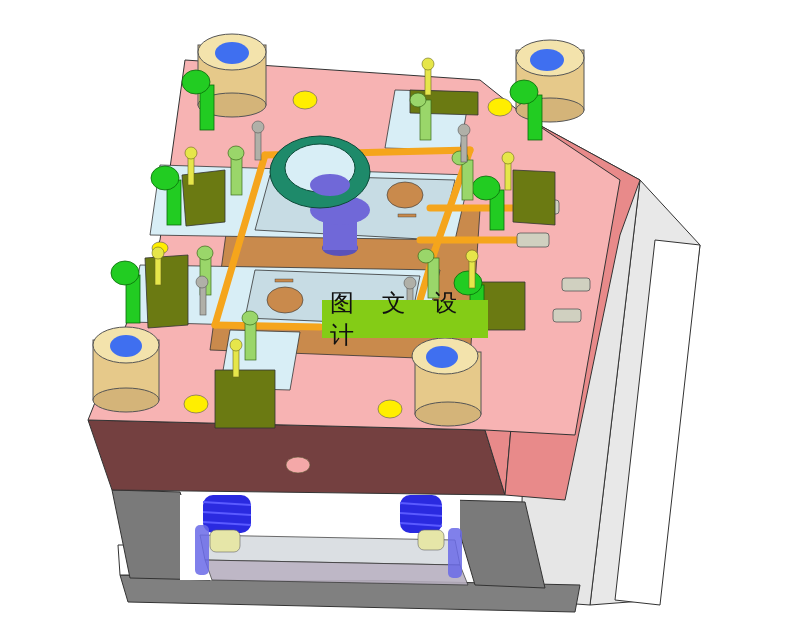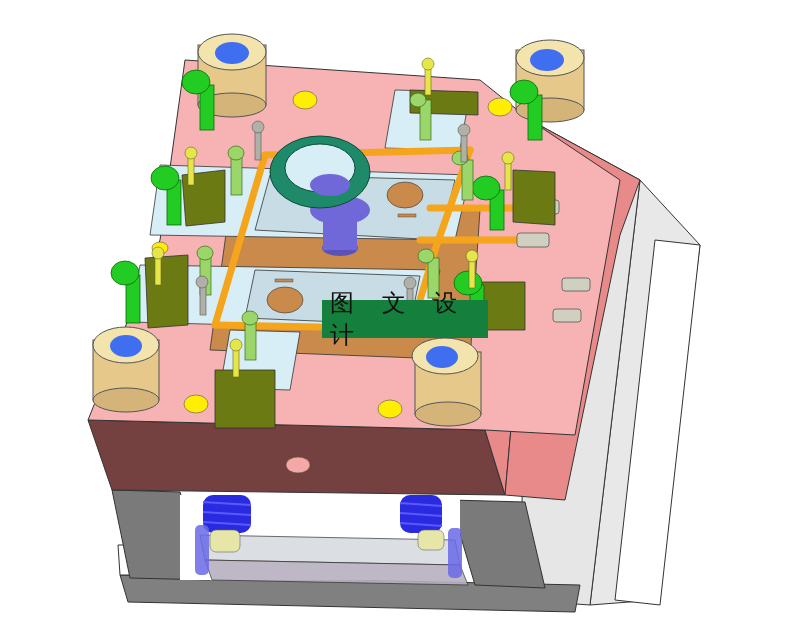--- a/index.html
+++ b/index.html
@@ -1,21 +1,21 @@
 <!DOCTYPE html>
 <html><head>
 <meta charset="utf-8">
 <style>
   html, body { margin:0; padding:0; background:#ffffff; }
   body { width:808px; height:639px; overflow:hidden; position:relative; font-family:"DejaVu Sans", sans-serif; }
   #stage { position:absolute; left:0; top:0; width:808px; height:639px; }
   #stage svg { position:absolute; left:0; top:0; }
   .watermark {
     position:absolute; left:322px; top:300px; width:166px; height:38px;
-    background:#15803d; display:flex; align-items:center; justify-content:center;
+    background:#84cc16; display:flex; align-items:center; justify-content:center;
     font-family:"DejaVu Serif", serif; font-size:24px; color:#111; letter-spacing:10px;
     padding-left:8px; box-sizing:border-box;
   }
 </style>
 </head>
 <body>
 
 <div id="stage">
 <svg width="808" height="639" viewBox="0 0 808 639">
 

